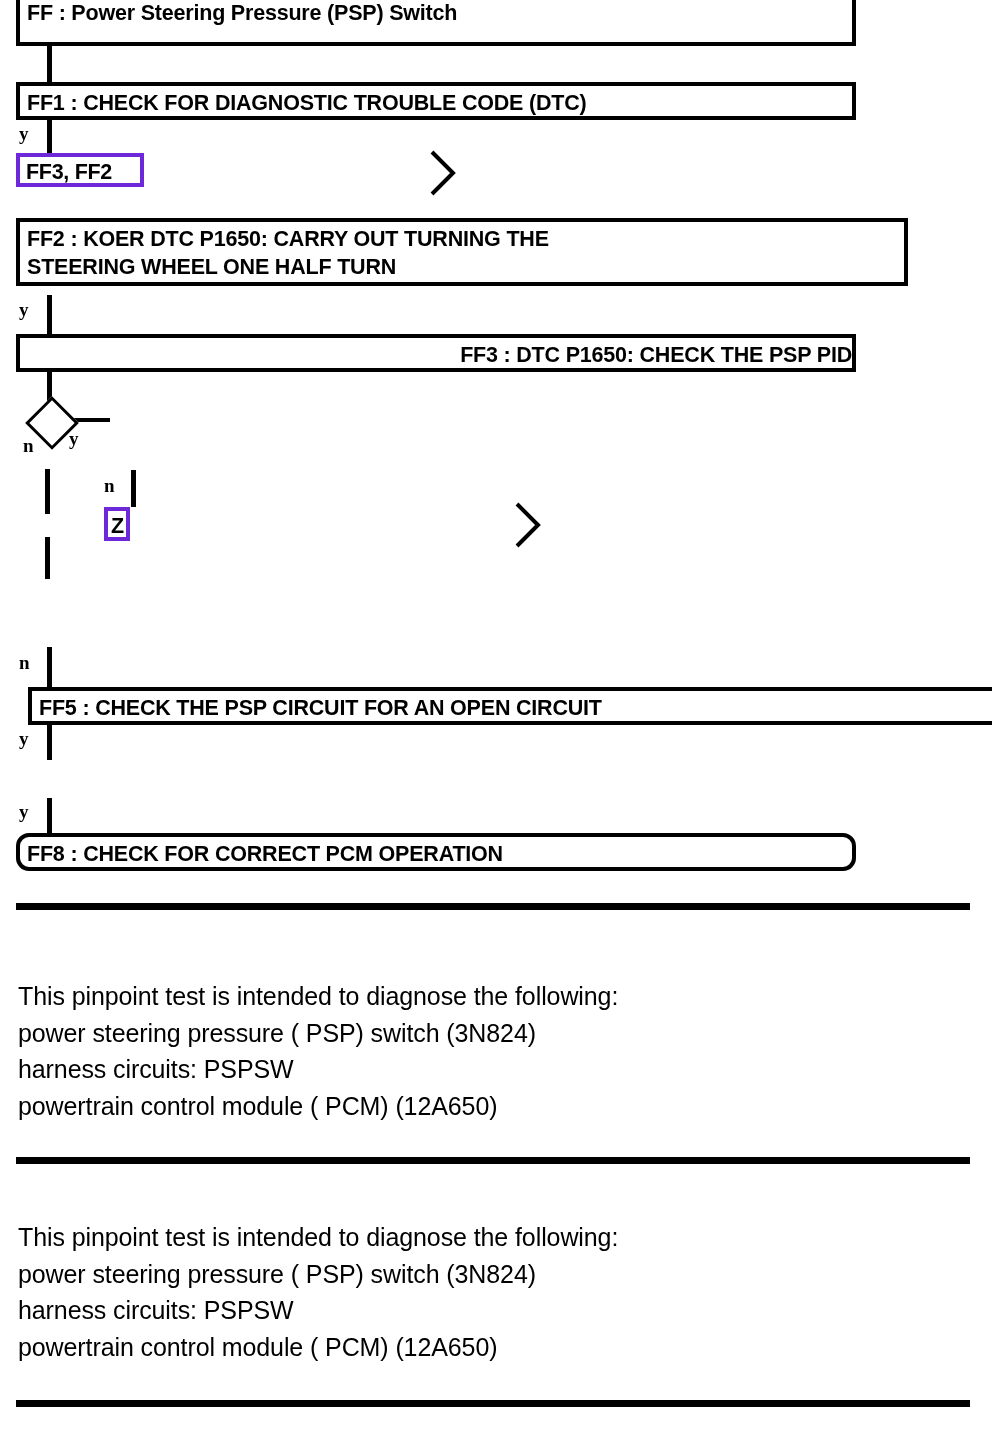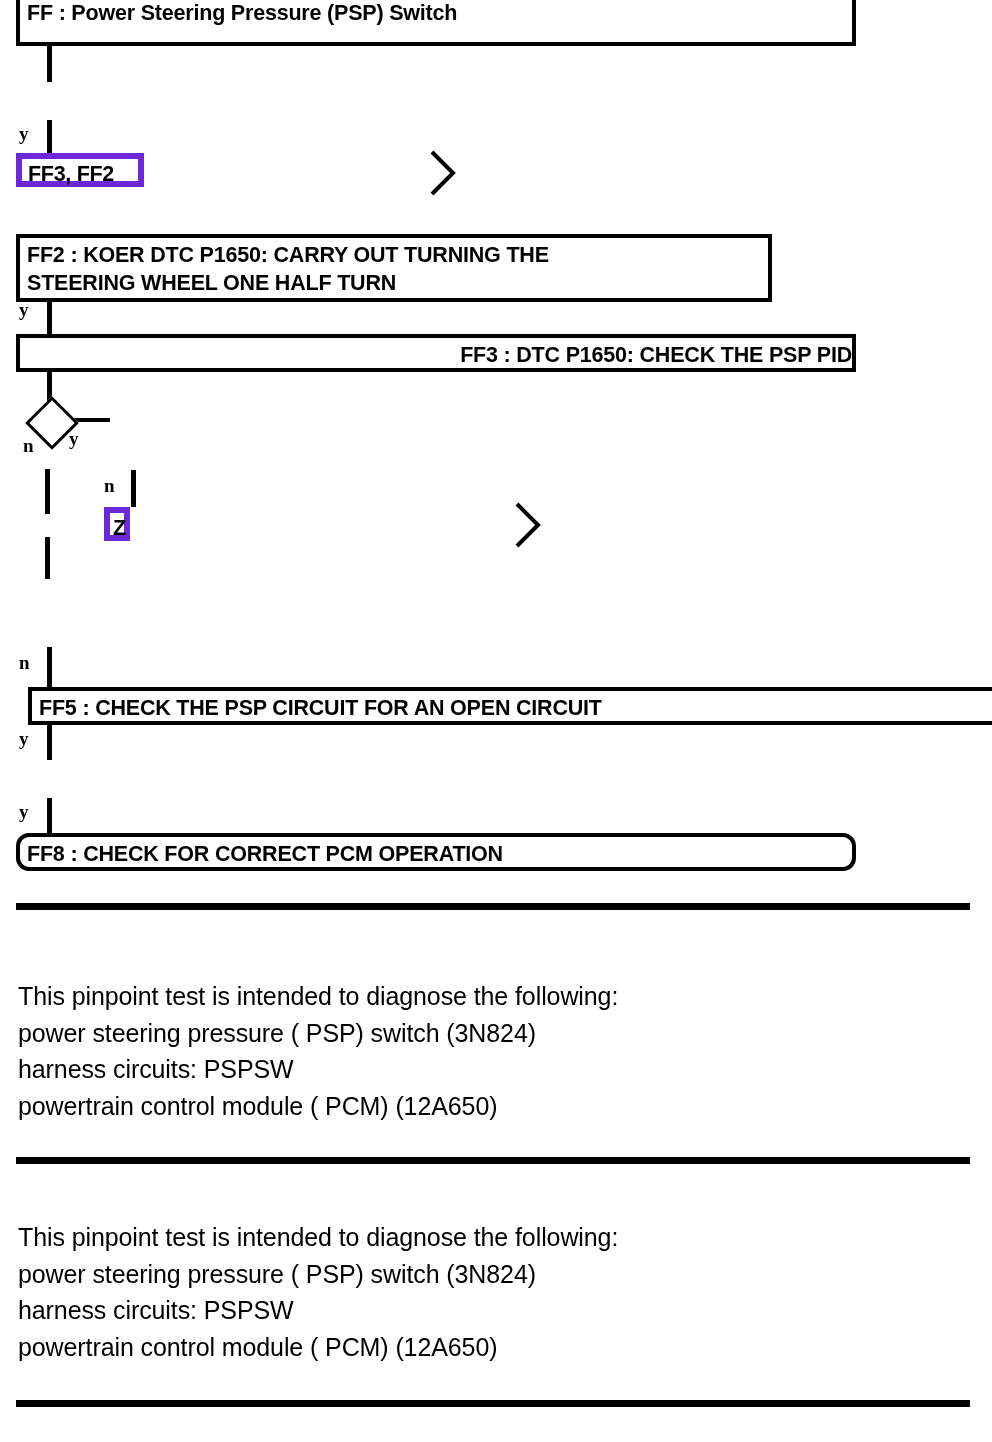--- a/index.html
+++ b/index.html
@@ -36,21 +36,21 @@
     letter-spacing: -0.2px;
     padding: 3px 0 3px 7px;
     white-space: pre-line;
     z-index: 3;
   }
   .node.notop { border-top: none; }
 
   .smallbox {
     position: absolute;
     box-sizing: border-box;
-    border: 6px solid #6d28d9;
+    border: 4px solid #6d28d9;
     background: #fff;
     font-weight: bold;
     font-size: 21.5px;
     line-height: 26px;
     letter-spacing: -0.3px;
     padding: 2px 5px 2px 6px;
     z-index: 3;
   }
 
   
@@ -115,33 +115,34 @@
 </style>
 </head>
 <body>
 
 <div id="flow">
 
   <div class="vline" style="left:47px; top:46px; height:36px;"></div>
 
   <div class="node notop" style="left:16px; top:-4px; width:840px; height:50px;">FF : Power Steering Pressure (PSP) Switch</div>
 
+  <div class="node" style="left:16px; top:82px; width:840px; height:38px;">FF1 : CHECK FOR DIAGNOSTIC TROUBLE CODE (DTC)</div>
 
   <div class="vline" style="left:47px; top:120px; height:33px;"></div>
   <div class="branch" style="left:19px; top:124px;">y</div>
 
   <div class="smallbox" style="left:16px; top:153px; width:128px; height:34px;">FF3, FF2</div>
 
   <div class="chev" style="left:428px; top:148px;">
     <svg width="30" height="50" viewBox="0 0 30 50">
       <polyline points="4,4 25,25 4,46" fill="none" stroke="#000" stroke-width="4"></polyline>
     </svg>
   </div>
 
-  <div class="node" style="left:16px; top:234px; width:756px; height:68px;">FF2 : KOER DTC P1650: CARRY OUT TURNING THE
+  <div class="node" style="left:16px; top:218px; width:892px; height:68px;">FF2 : KOER DTC P1650: CARRY OUT TURNING THE
 STEERING WHEEL ONE HALF TURN</div>
 
   <div class="vline" style="left:47px; top:295px; height:39px;"></div>
   <div class="branch" style="left:19px; top:300px;">y</div>
 
   <div class="node" style="left:16px; top:334px; width:840px; height:38px;text-align:right;">FF3 : DTC P1650: CHECK THE PSP PID</div>
 
   <div class="vline" style="left:47px; top:372px; height:31px;"></div>
 
   <div class="diamond" style="left:33px; top:404px;"></div>

